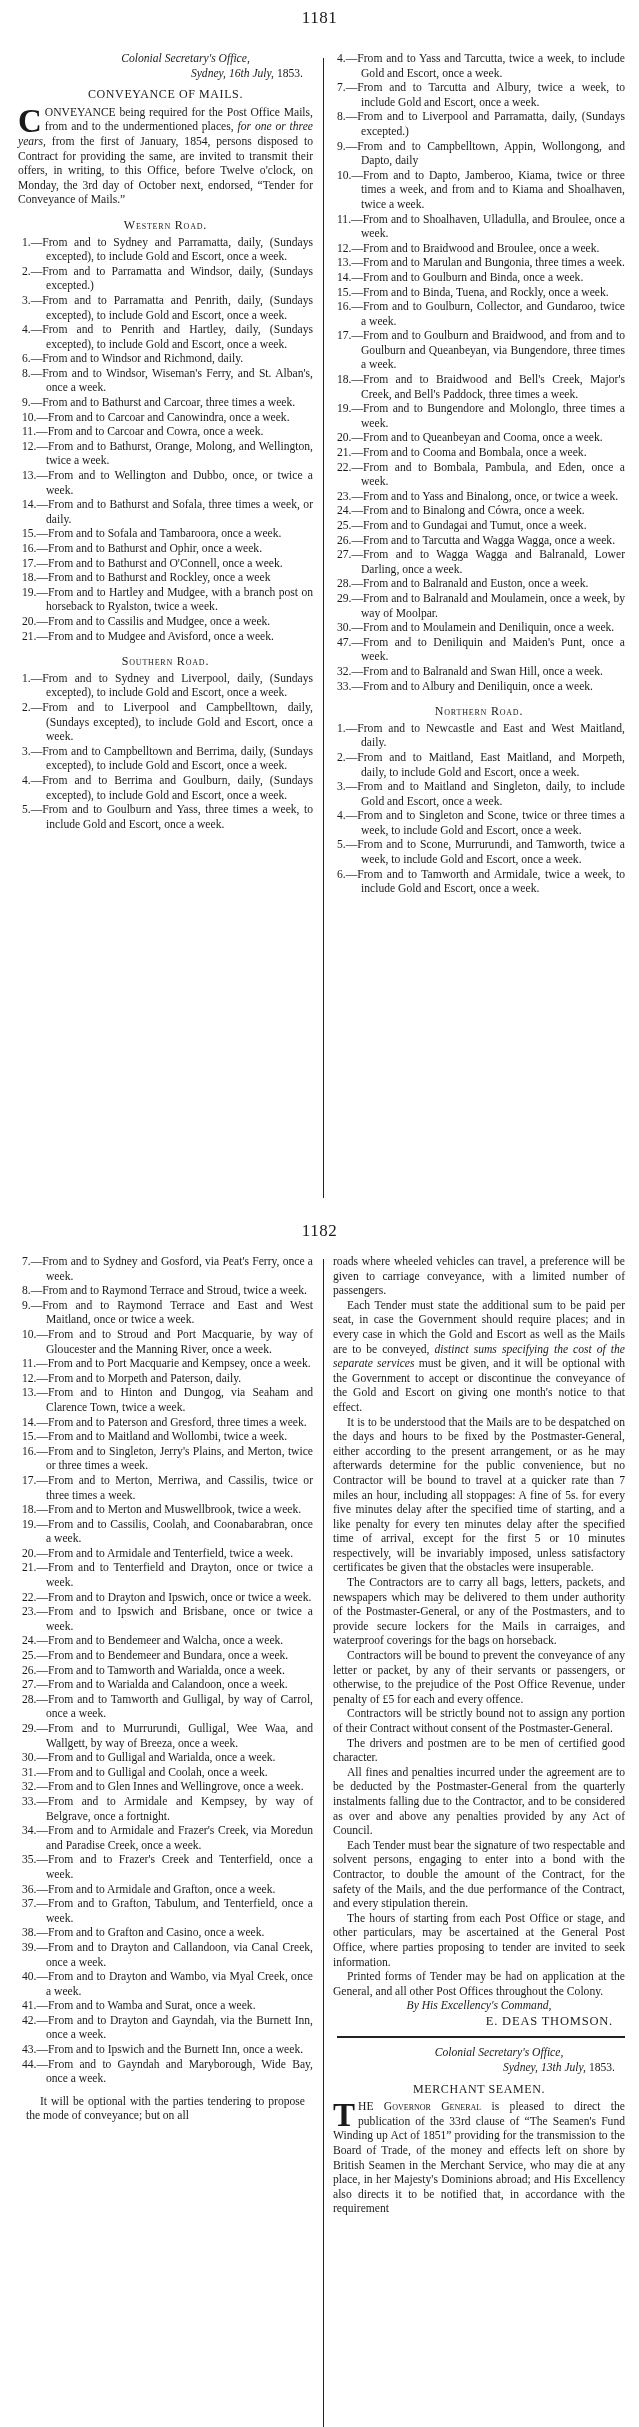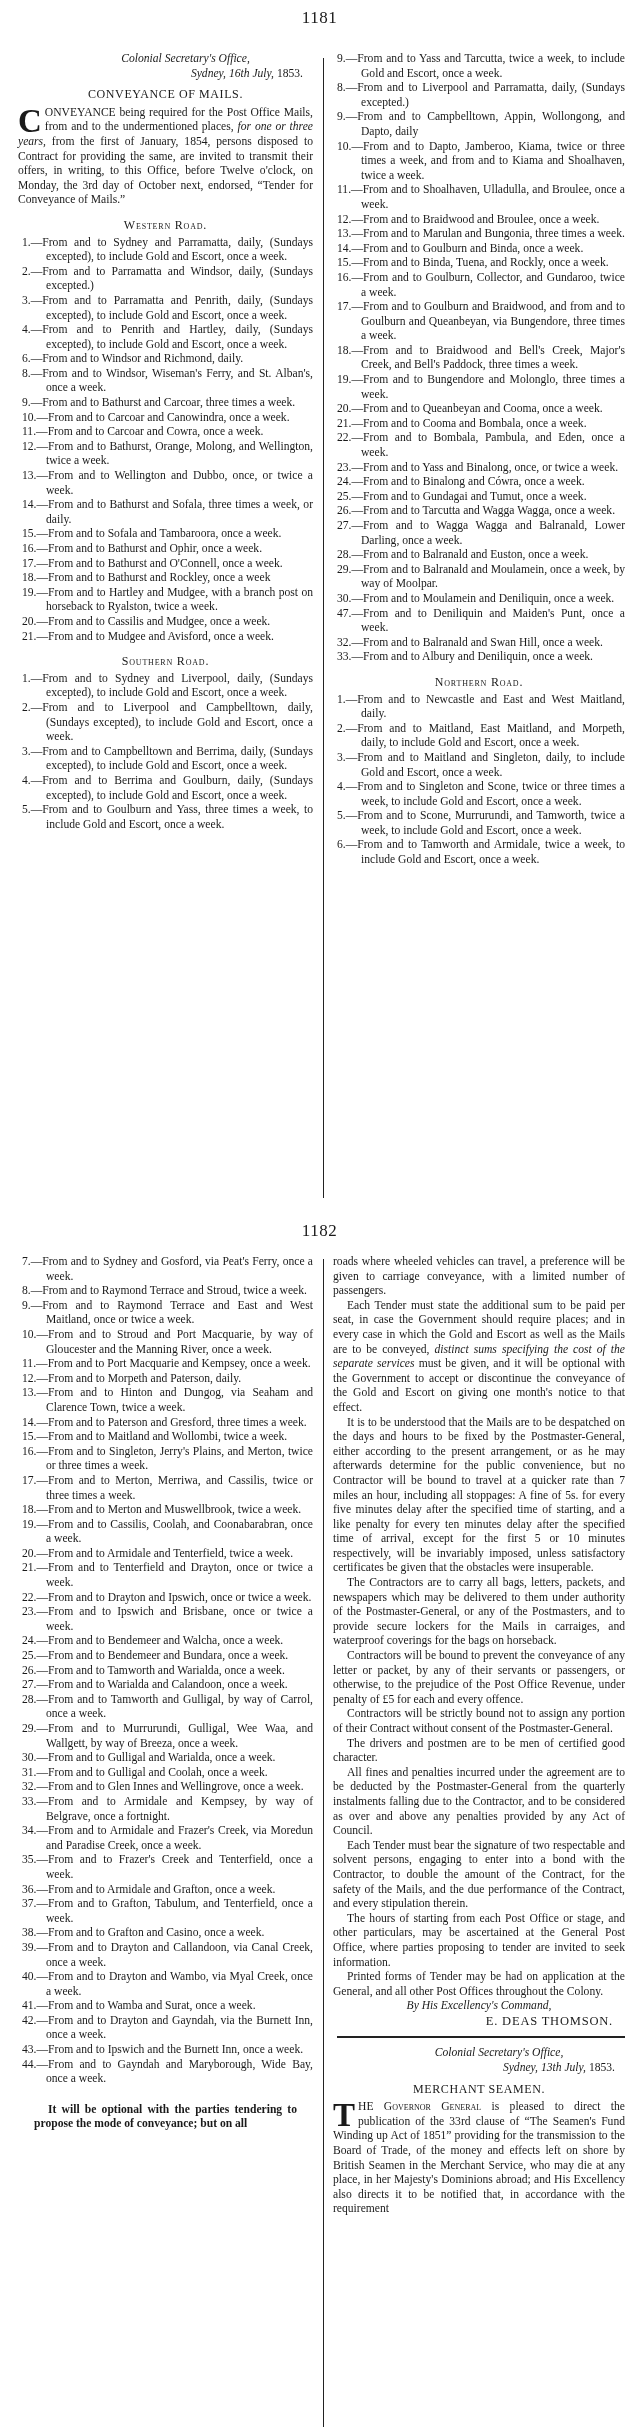--- a/index.html
+++ b/index.html
@@ -18,21 +18,21 @@
   .page-bottom .col { top: 40px; }
   .divider { position: absolute; width: 1px; background: #222; left: 323px; }
   .page-top .divider { top: 58px; height: 1140px; }
   .page-bottom .divider { top: 44px; height: 1168px; }
 
   .office { font-style: italic; text-align: center; margin-left: 40px; }
   .dateline { font-style: italic; text-align: right; padding-right: 10px; }
   .dateline .yr { font-style: normal; }
   .heading { text-align: center; font-size: 12px; letter-spacing: 0.6px; margin: 6px 0 4px; }
   .subheading { text-align: center; font-variant: small-caps; letter-spacing: 0.8px; margin: 10px 0 3px; font-size: 12px; }
-  p.body { margin: 16px; text-align: justify; text-indent: 14px; font-weight: bold; }
+  p.body { margin: 8px; text-align: justify; text-indent: 14px; }
   p.lead { margin: 0; text-align: justify; text-indent: 0; }
   .dropcap { float: left; font-size: 33px; line-height: 28px; font-weight: bold; margin: 1px 3px 0 0; }
   .sc { font-variant: small-caps; }
   .item { text-align: justify; padding-left: 28px; text-indent: -24px; margin: 0; }
   em { font-style: italic; }
   .cmd { font-style: italic; text-align: center; }
   .signer { text-align: right; padding-right: 12px; letter-spacing: 0.8px; font-size: 12.5px; }
   .rule { border-top: 2px solid #222; margin: 8px 0 8px 4px; }
   .closing { margin: 0; text-align: justify; text-indent: 14px; }
 </style>
@@ -80,21 +80,22 @@
         <p class="item">1.—From and to Sydney and Liverpool, daily, (Sundays excepted), to include Gold and Escort, once a week.</p>
         <p class="item">2.—From and to Liverpool and Campbelltown, daily, (Sundays excepted), to include Gold and Escort, once a week.</p>
         <p class="item">3.—From and to Campbelltown and Berrima, daily, (Sundays excepted), to include Gold and Escort, once a week.</p>
         <p class="item">4.—From and to Berrima and Goulburn, daily, (Sundays excepted), to include Gold and Escort, once a week.</p>
         <p class="item">5.—From and to Goulburn and Yass, three times a week, to include Gold and Escort, once a week.</p>
       </div>
   </div>
 
   <div class="col col-right">
     <div>
-        <p class="item">9.—From and to Yass and Tarcutta, twice a week, to include Gold and Escort, once a week.</p>
+        <p class="item">4.—From and to Yass and Tarcutta, twice a week, to include Gold and Escort, once a week.</p>
+        <p class="item">7.—From and to Tarcutta and Albury, twice a week, to include Gold and Escort, once a week.</p>
         <p class="item">8.—From and to Liverpool and Parramatta, daily, (Sundays excepted.)</p>
         <p class="item">9.—From and to Campbelltown, Appin, Wollongong, and Dapto, daily</p>
         <p class="item">10.—From and to Dapto, Jamberoo, Kiama, twice or three times a week, and from and to Kiama and Shoalhaven, twice a week.</p>
         <p class="item">11.—From and to Shoalhaven, Ulladulla, and Broulee, once a week.</p>
         <p class="item">12.—From and to Braidwood and Broulee, once a week.</p>
         <p class="item">13.—From and to Marulan and Bungonia, three times a week.</p>
         <p class="item">14.—From and to Goulburn and Binda, once a week.</p>
         <p class="item">15.—From and to Binda, Tuena, and Rockly, once a week.</p>
         <p class="item">16.—From and to Goulburn, Collector, and Gundaroo, twice a week.</p>
         <p class="item">17.—From and to Goulburn and Braidwood, and from and to Goulburn and Queanbeyan, via Bungendore, three times a week.</p>

